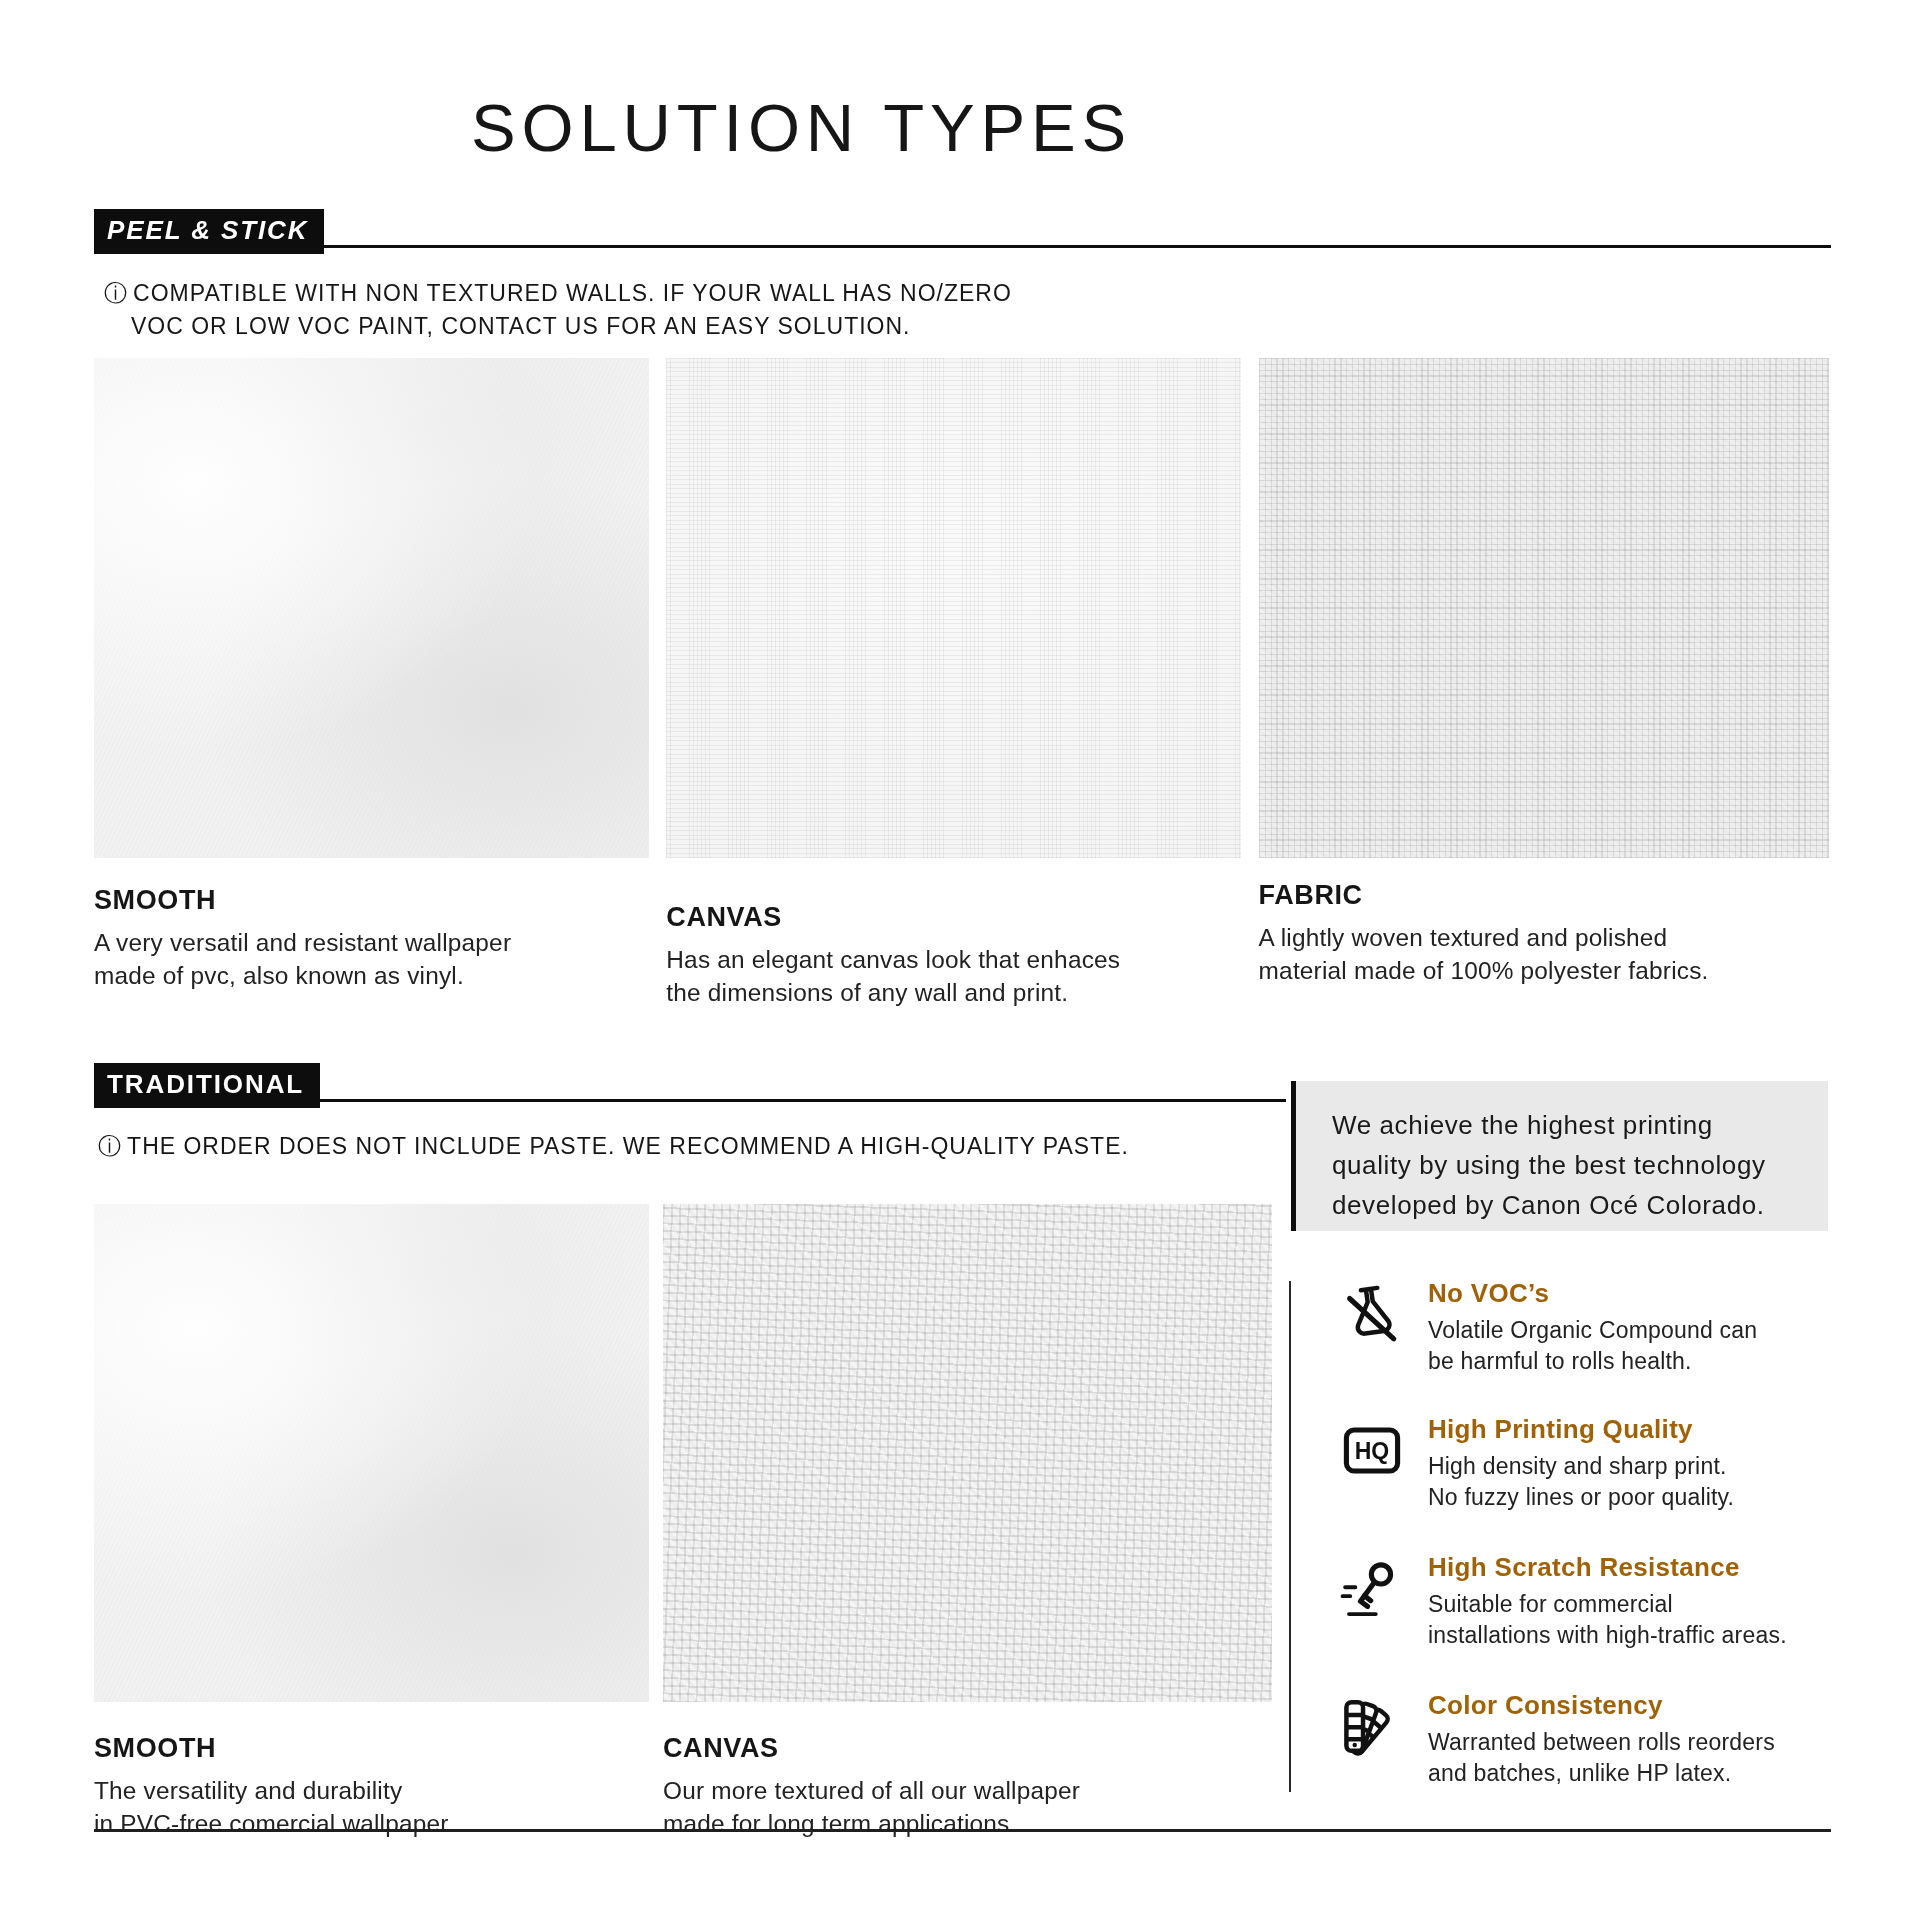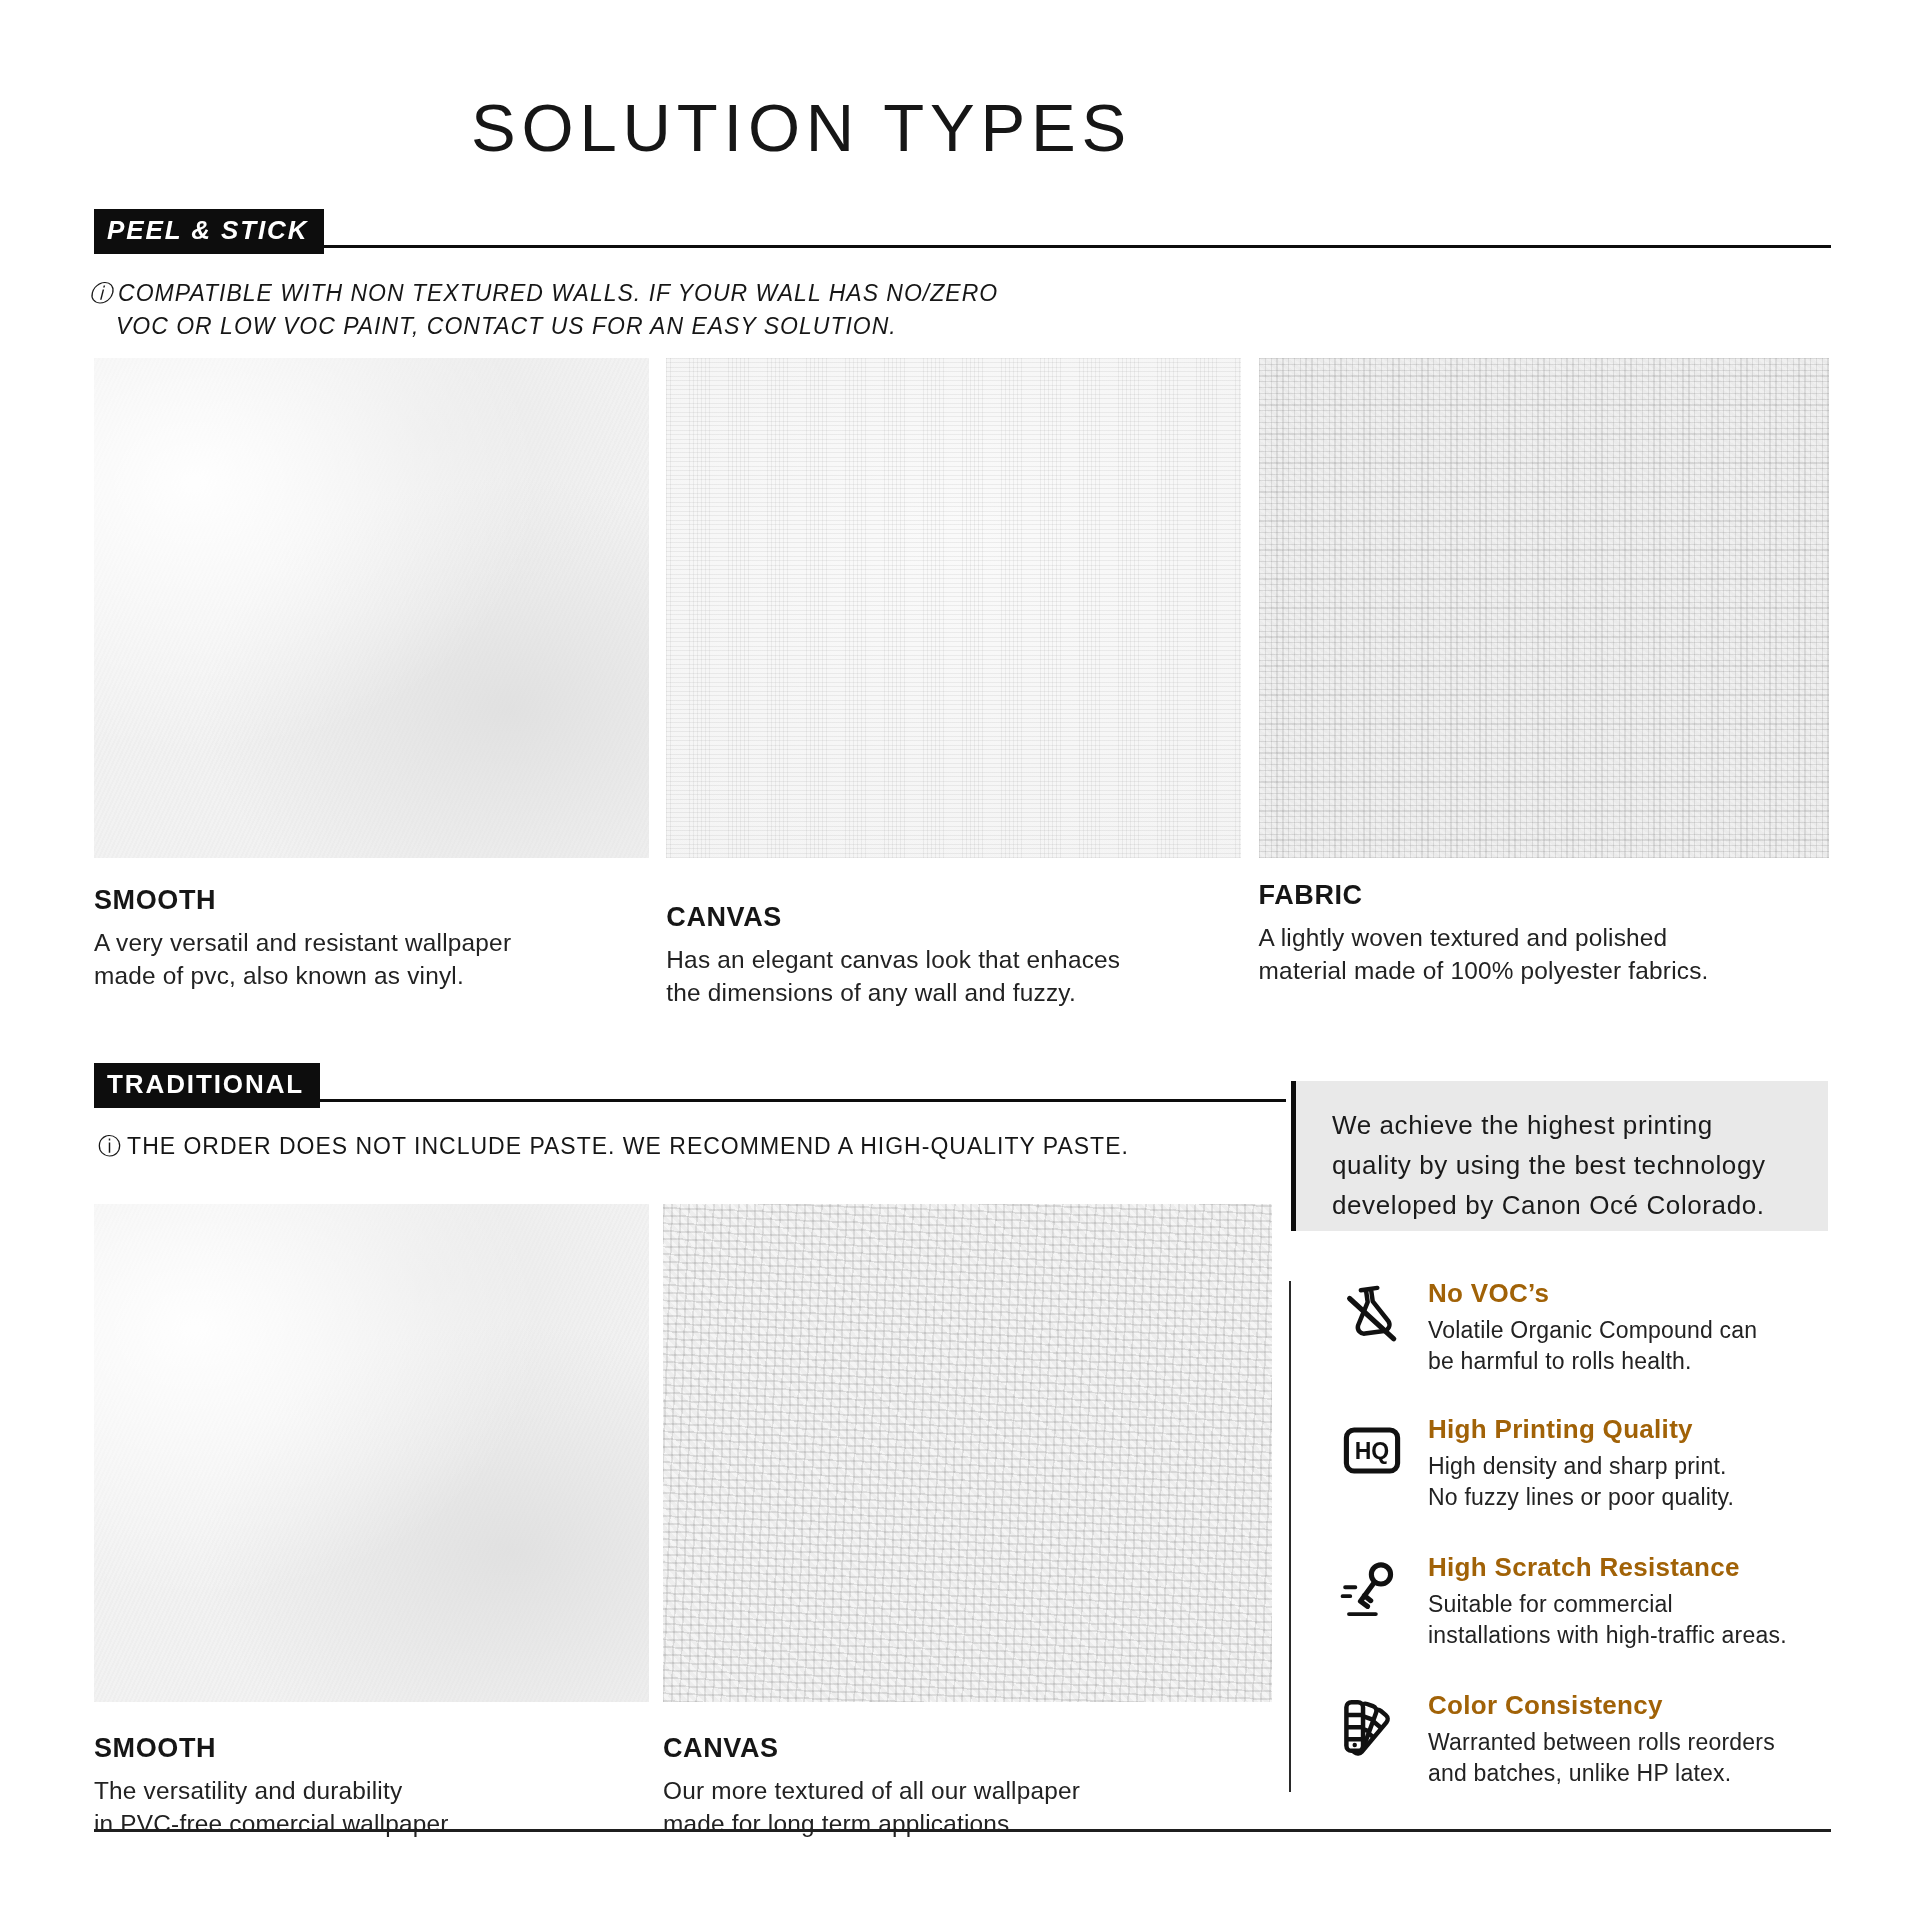--- a/index.html
+++ b/index.html
@@ -74,21 +74,21 @@
 </head>
 <body>
 
 <div id="page-title" class="abs">SOLUTION TYPES</div>
 
 <div class="abs" style="left:94px; top:209px;font-style:italic;">
   <span class="section-label">PEEL &amp; STICK</span>
 </div>
 <div class="abs section-rule" style="left:94px; top:245px; width:1737px;"></div>
 
-<div class="abs note" style="left:89px; top:277px;font-style:italic;">
+<div class="abs note" style="left:104px; top:277px;">
   <div><span class="info-glyph">ⓘ</span><span>COMPATIBLE WITH NON TEXTURED WALLS. IF YOUR WALL HAS NO/ZERO</span></div>
   <div class="indent">VOC OR LOW VOC PAINT, CONTACT US FOR AN EASY SOLUTION.</div>
 </div>
 
 <div id="row-peel" class="abs swatch-grid">
   <div>
     <div class="swatch tex-smooth"></div>
     <div class="caption mt-smooth1">
       <h3>SMOOTH</h3>
       <div class="desc">
@@ -96,21 +96,21 @@
         <div>made of pvc, also known as vinyl.</div>
       </div>
     </div>
   </div>
   <div>
     <div class="swatch tex-canvas-fine"></div>
     <div class="caption mt-canvas1">
       <h3>CANVAS</h3>
       <div class="desc">
         <div>Has an elegant canvas look that enhaces</div>
-        <div>the dimensions of any wall and fuzzy.</div>
+        <div>the dimensions of any wall and print.</div>
       </div>
     </div>
   </div>
   <div>
     <div class="swatch tex-fabric"></div>
     <div class="caption mt-fabric1">
       <h3>FABRIC</h3>
       <div class="desc">
         <div>A lightly woven textured and polished</div>
         <div>material made of 100% polyester fabrics.</div>

